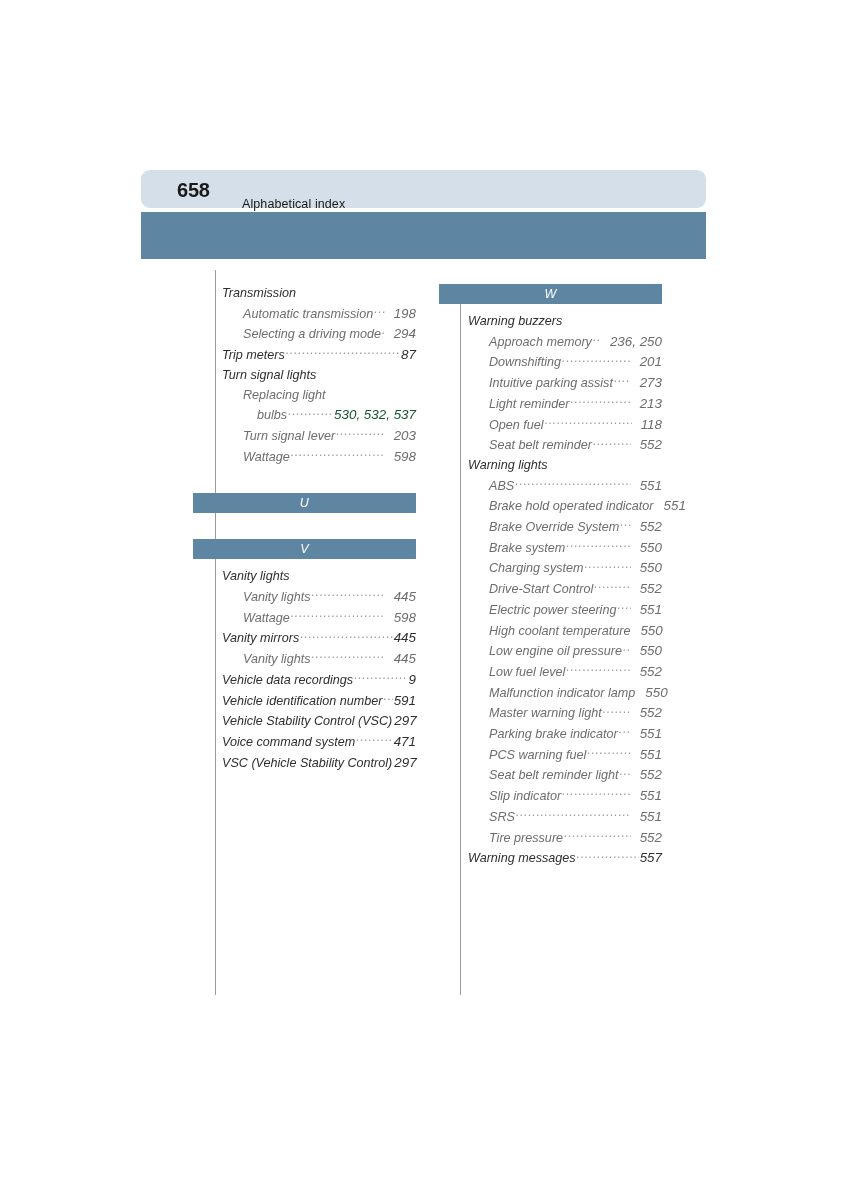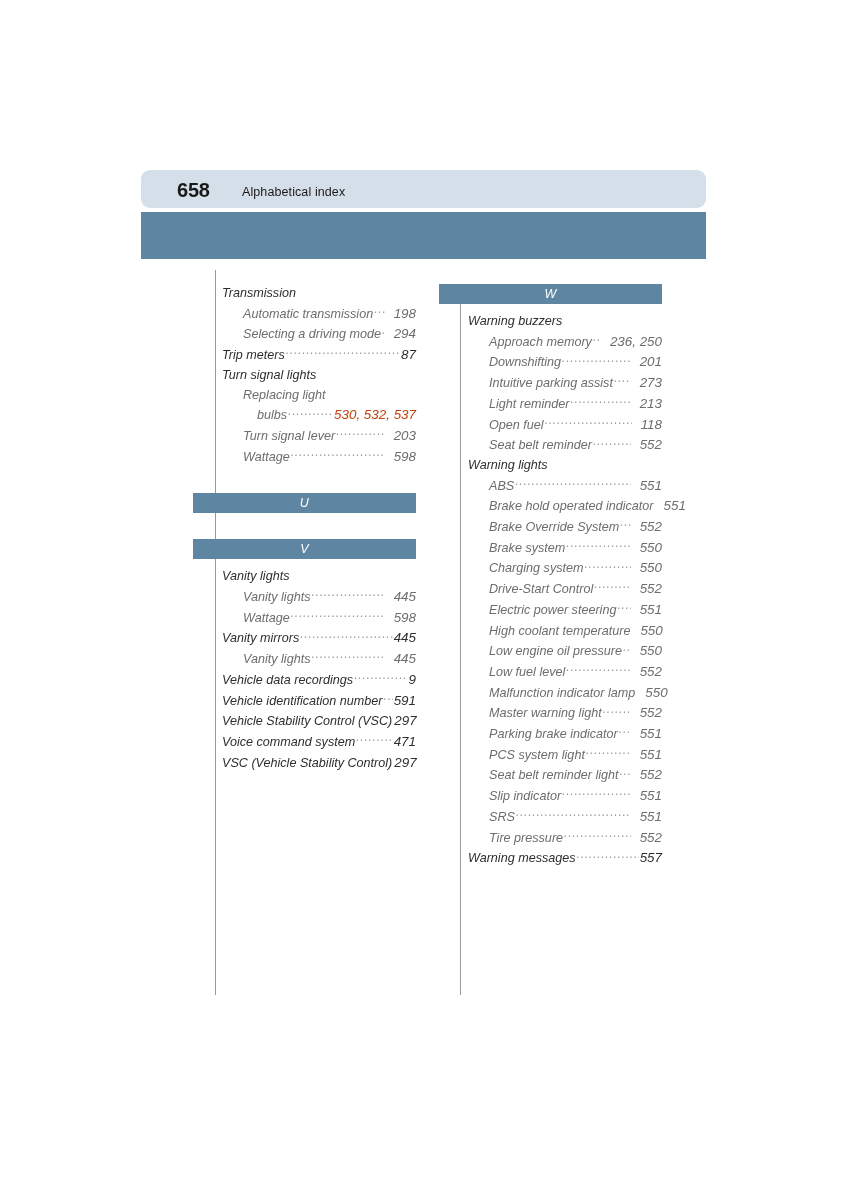--- a/index.html
+++ b/index.html
@@ -30,21 +30,21 @@
     left: 36px;
     top: 9px;
     font-size: 20px;
     font-weight: bold;
     color: #1a1a1a;
     letter-spacing: -0.2px;
   }
   .header-title {
     position: absolute;
     left: 101px;
-    top: 15px;
+    top: 27px;
     font-size: 12.5px;
     color: #1a1a1a;
     letter-spacing: 0.1px;
   }
   .header-bar-dark {
     position: absolute;
     left: 141px;
     top: 212px;
     width: 565px;
     height: 47px;
@@ -136,21 +136,21 @@
     color: #6d6d6d;
     padding-left: 21px;
   }
   .lvl1 .page { color: #6d6d6d; margin-left: 8px; }
 
   
   .lvl2 {
     color: #6d6d6d;
     padding-left: 35px;
   }
-  .lvl2 .page { color: #c2410c; }
+  .lvl2 .page { color: #14532d; }
 </style>
 </head>
 <body>
 
 <div class="page-header">
   <div class="page-number">658</div>
   <div class="header-title">Alphabetical index</div>
 </div>
 <div class="header-bar-dark"></div>
 
@@ -357,21 +357,21 @@
           <span class="label">Master warning light</span>
           <span class="dots"></span>
           <span class="page">552</span>
         </div>
         <div class="entry lvl1">
           <span class="label">Parking brake indicator</span>
           <span class="dots"></span>
           <span class="page">551</span>
         </div>
         <div class="entry lvl1">
-          <span class="label">PCS system light</span>
+          <span class="label">PCS warning fuel</span>
           <span class="dots"></span>
           <span class="page">551</span>
         </div>
         <div class="entry lvl1">
           <span class="label">Seat belt reminder light</span>
           <span class="dots"></span>
           <span class="page">552</span>
         </div>
         <div class="entry lvl1">
           <span class="label">Slip indicator</span>

